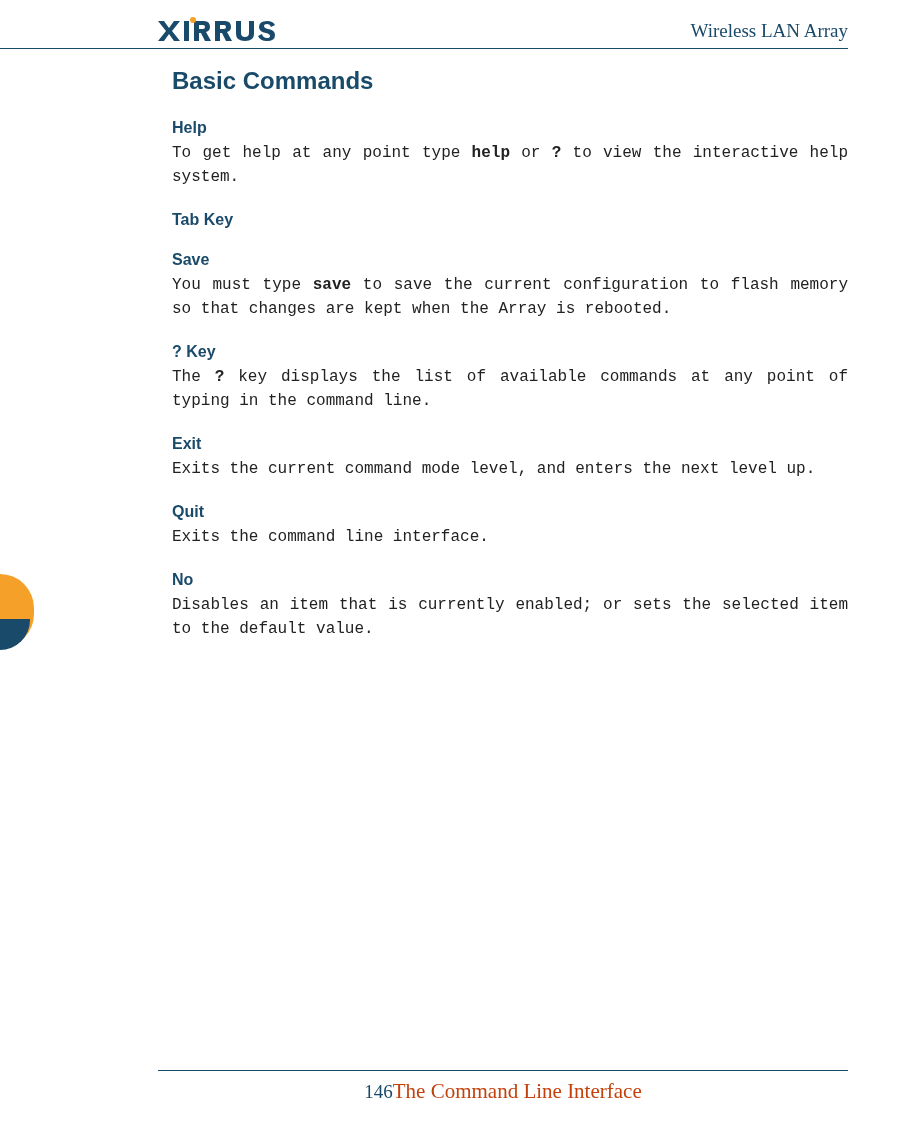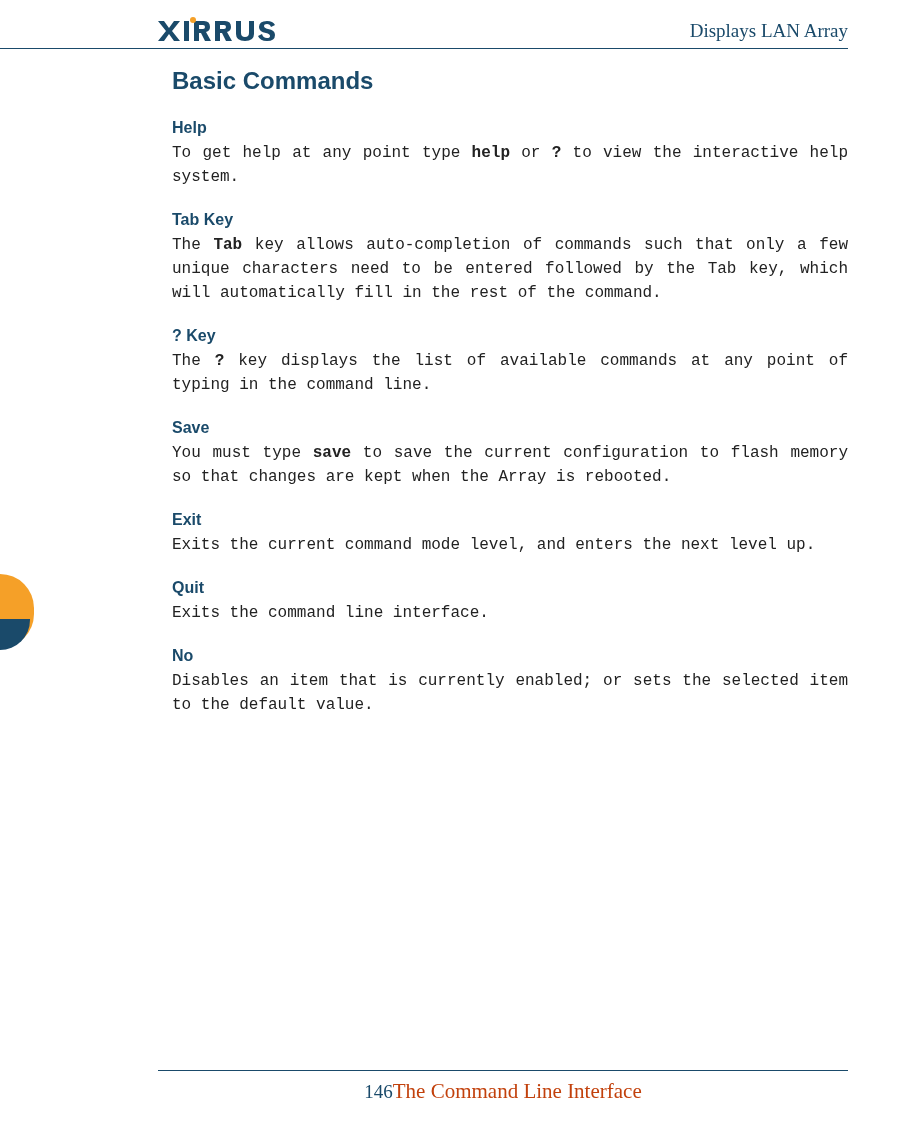--- a/index.html
+++ b/index.html
@@ -135,54 +135,51 @@
           <path d="M 57 0 L 67 0 Q 73 0 73 6 Q 73 10 69 11 L 74 20 L 68 20 L 64 12 L 62 12 L 62 20 L 57 20 Z M 62 4 L 62 8 L 66 8 Q 68 8 68 6 Q 68 4 66 4 Z"></path>
           <path d="M 78 13 Q 78 20 87 20 Q 96 20 96 13 L 96 0 L 91 0 L 91 12 Q 91 16 87 16 Q 83 16 83 12 L 83 0 L 78 0 Z"></path>
           <path d="M 100 15 Q 102 20 109 20 Q 117 20 117 14 Q 117 9 110 8 Q 106 7 106 5 Q 106 3 109 3 Q 112 3 113 6 L 117 4 Q 115 0 109 0 Q 101 0 101 6 Q 101 11 108 12 Q 112 13 112 15 Q 112 17 109 17 Q 105 17 104 13 Z"></path>
         </g>
         <circle cx="28.5" cy="-2" r="0" fill="#f5a028"></circle>
       </svg>
       <svg width="8" height="8" viewBox="0 0 8 8" style="position:relative;left:-119px;top:-11px">
         <circle cx="4" cy="4" r="3" fill="#f5a028"></circle>
       </svg>
     </div>
-    <div class="header-title">Displays LAN Array</div>
+    <div class="header-title">Wireless LAN Array</div>
   </div>
 
   <div class="content">
     <h1 class="main-heading">Basic Commands</h1>
 
     <div class="section">
       <div class="section-heading">Help</div>
       <div class="section-body">
         <span>To get help at any point type </span><b>help</b><span> or </span><b>?</b><span> to view the interactive help system.</span>
       </div>
     </div>
 
     <div class="section">
       <div class="section-heading">Tab Key</div>
+    </div>
+
+    <div class="section">
+      <div class="section-heading">Save</div>
       <div class="section-body">
-        <span>The </span><b>Tab</b><span> key allows auto-completion of commands such that only a few unique characters need to be entered followed by the Tab key, which will automatically fill in the rest of the command.</span>
+        <span>You must type </span><b>save</b><span> to save the current configuration to flash memory so that changes are kept when the Array is rebooted.</span>
       </div>
     </div>
 
     <div class="section">
       <div class="section-heading">? Key</div>
       <div class="section-body">
         <span>The </span><b>?</b><span> key displays the list of available commands at any point of typing in the command line.</span>
       </div>
     </div>
 
-    <div class="section">
-      <div class="section-heading">Save</div>
-      <div class="section-body">
-        <span>You must type </span><b>save</b><span> to save the current configuration to flash memory so that changes are kept when the Array is rebooted.</span>
-      </div>
-    </div>
-
 
 
     <div class="section">
       <div class="section-heading">Exit</div>
       <div class="section-body">Exits the current command mode level, and enters the next level up.</div>
     </div>
 
     <div class="section">
       <div class="section-heading">Quit</div>
       <div class="section-body">Exits the command line interface.</div>

